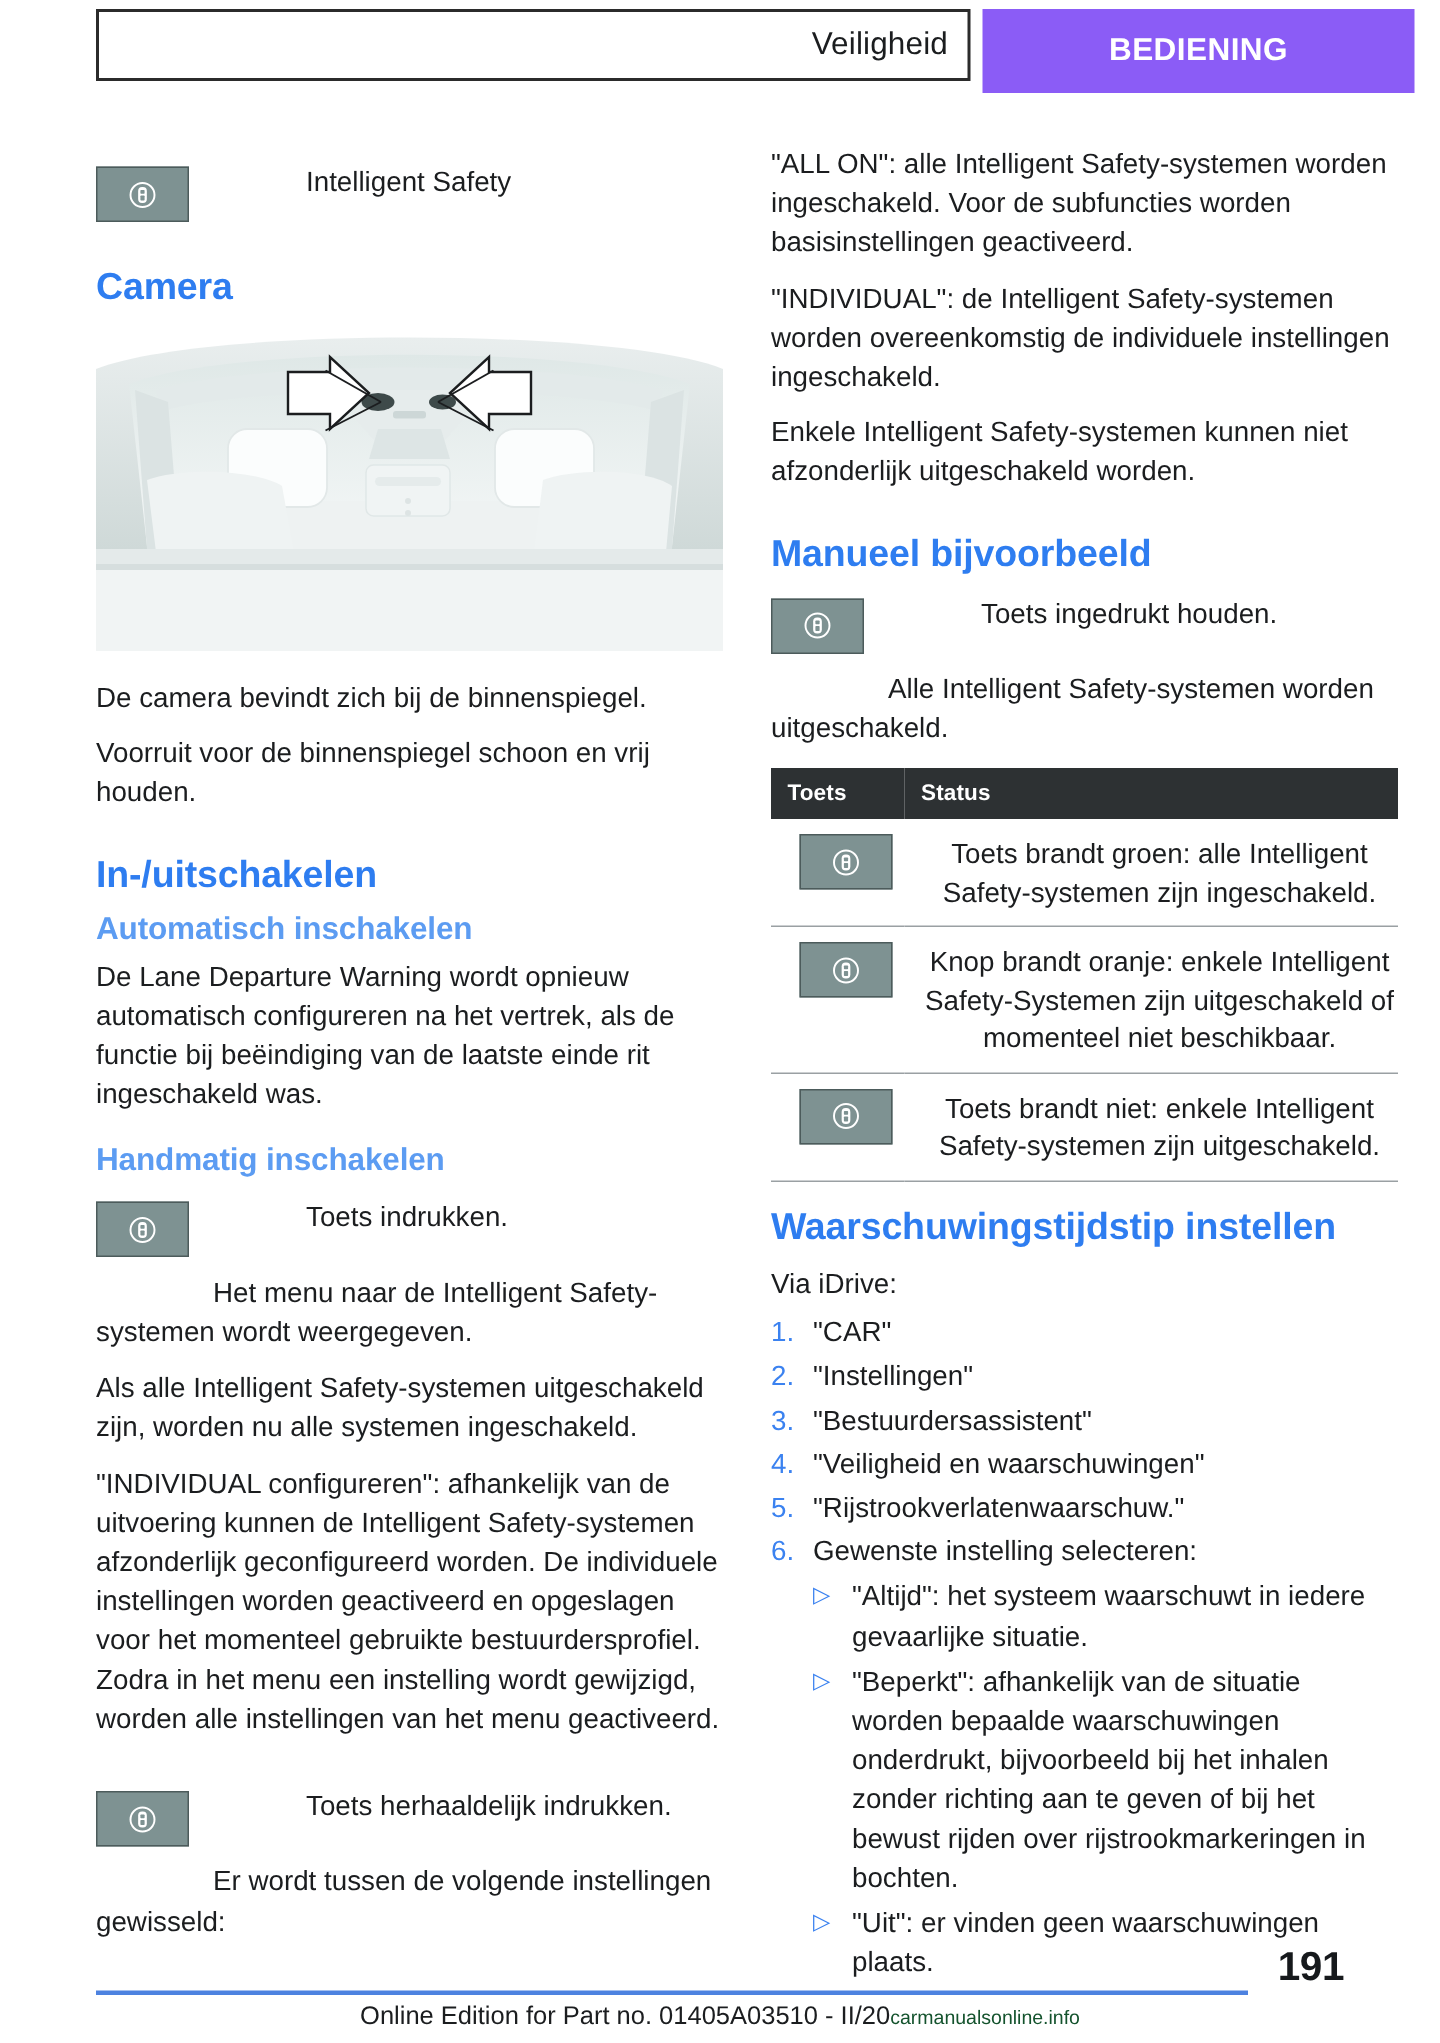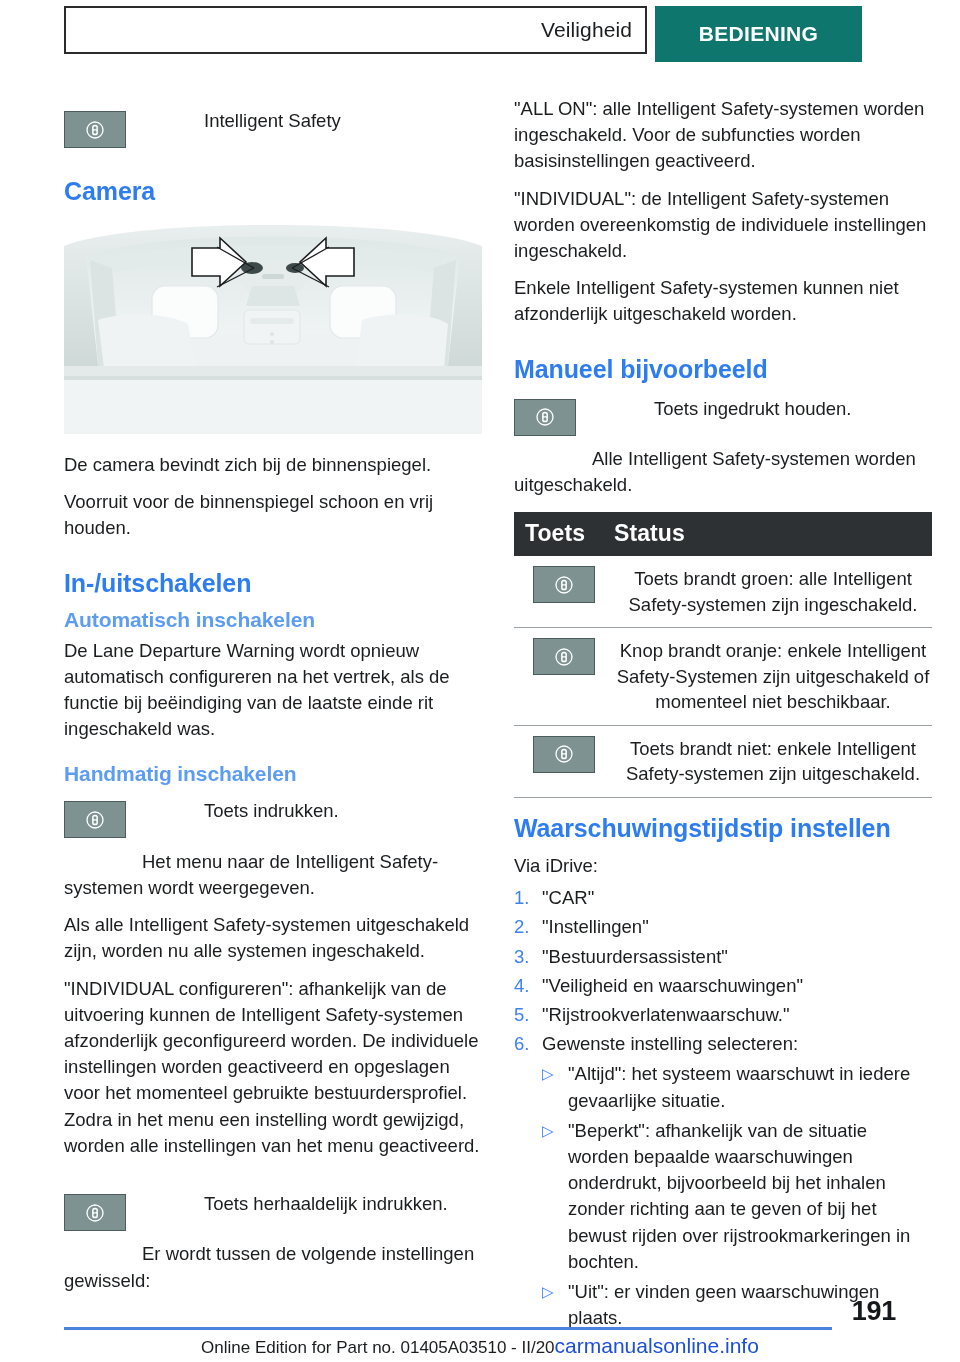--- a/index.html
+++ b/index.html
@@ -40,23 +40,23 @@
   .header-left-label {
     font-size: 21px;
     color: #1b1d1f;
     padding-right: 13px;
     letter-spacing: 0.1px;
   }
   .header-right {
     position: absolute;
     left: 591px;
     top: 0;
-    width: 207px;
+    width: 288px;
     height: 56px;
-    background: #0f766e;
+    background: #8b5cf6;
     display: flex;
     align-items: center;
     justify-content: center;
   }
   .header-right-label {
     font-size: 21px;
     font-weight: bold;
     color: #ffffff;
     letter-spacing: 0.3px;
   }
@@ -126,21 +126,21 @@
 
   
   .tbl {
     width: 418px;
     border-collapse: collapse;
     margin: 14px 0 0 0;
   }
   .tbl thead th {
     background: #2d3133;
     color: #ffffff;
-    font-size: 23px;
+    font-size: 15px;
     font-weight: bold;
     text-align: left;
     padding: 8px 0 9px 0;
     letter-spacing: 0.1px;
   }
   .tbl thead th.c1 { padding-left: 11px; width: 78px; }
   .tbl thead th.c2 { padding-left: 11px; }
   .tbl tbody td {
     border-bottom: 1.5px solid #9aa0a3;
     padding: 10px 0 10px 0;
@@ -224,22 +224,22 @@
     position: absolute;
     left: 0;
     top: 1334px;
     width: 960px;
     text-align: center;
     font-size: 17px;
     color: #1b1d1f;
     white-space: nowrap;
   }
   .footer-watermark {
-    color: #1d4ed8;
-    font-size: 21px;
+    color: #14532d;
+    font-size: 13px;
   }
 </style>
 </head>
 <body>
 
 <div class="header">
   <div class="header-left">
     <span class="header-left-label">Veiligheid</span>
   </div>
   <div class="header-right">

